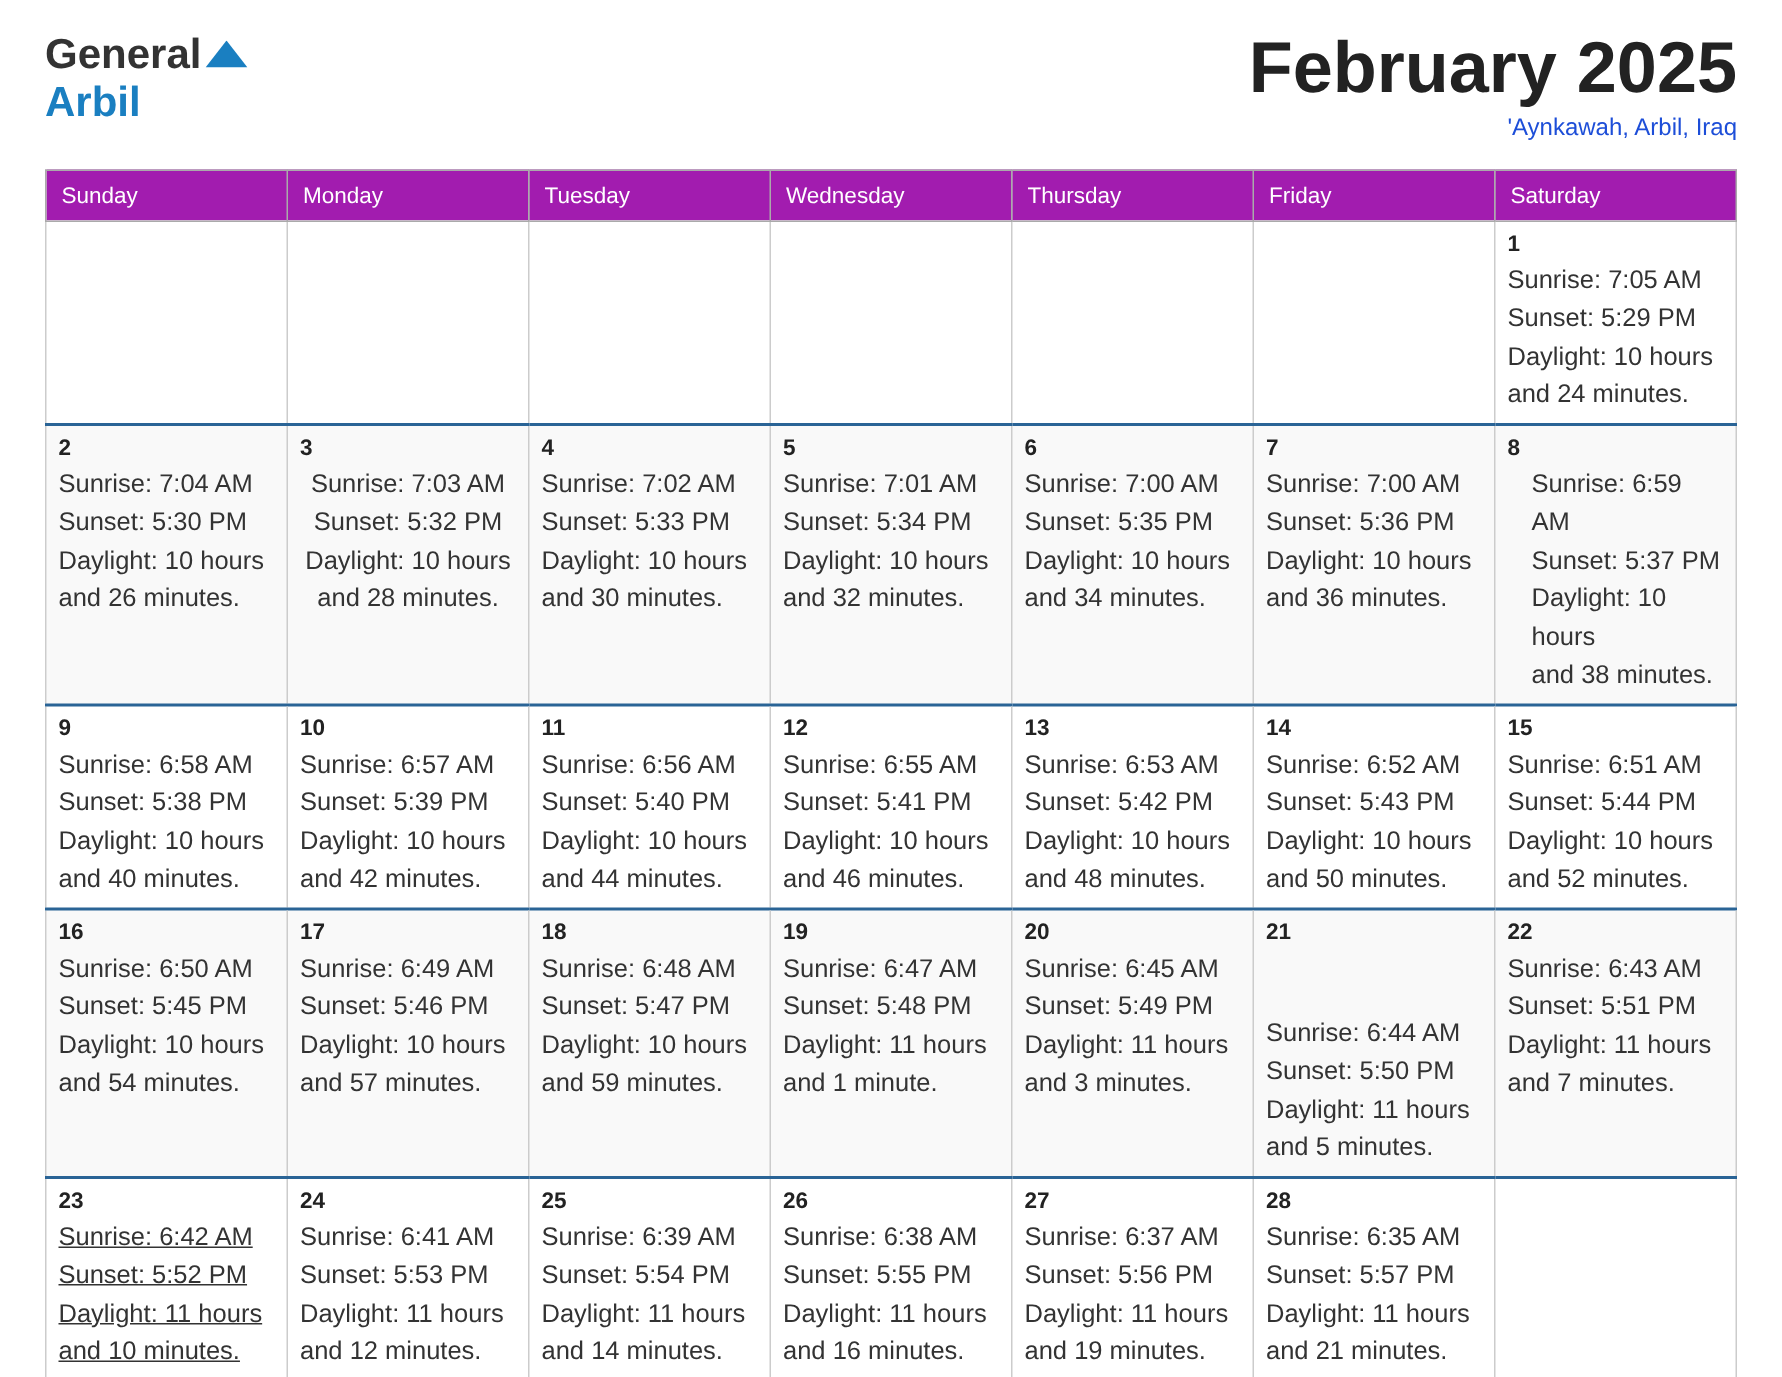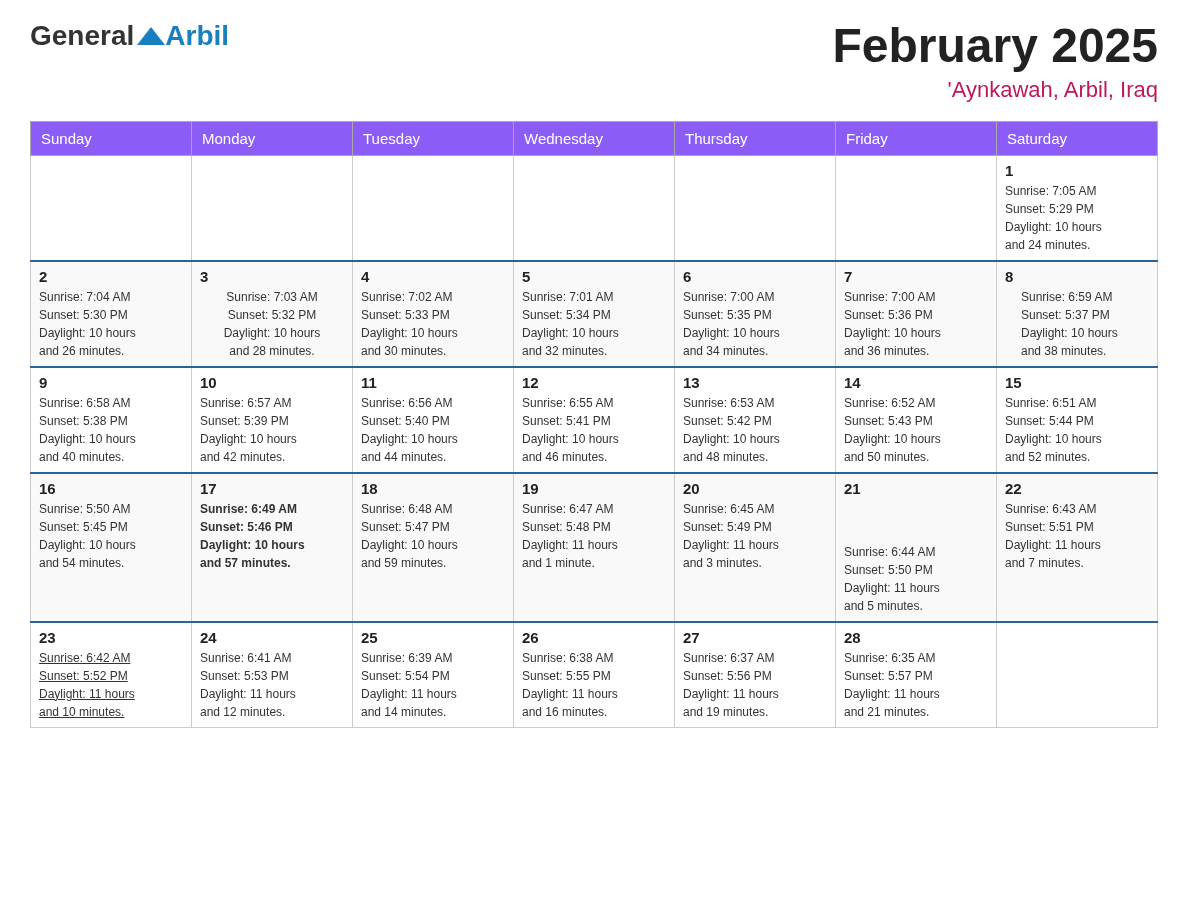--- a/index.html
+++ b/index.html
@@ -21,48 +21,48 @@
       font-weight: bold;
       color: #333;
     }
     .logo-blue {
       font-size: 28px;
       font-weight: bold;
       color: #1a7fc1;
     }
     .logo-wrapper {
       display: flex;
-      flex-direction: row;
+      flex-direction: column;
     }
     .logo-row1 {
       display: flex;
       align-items: center;
     }
     .title-block {
       text-align: right;
     }
     .title-block h1 {
       font-size: 48px;
       font-weight: bold;
       color: #222;
       line-height: 1.1;
     }
     .title-block h2 {
-      font-size: 22px;
+      font-size: 16px;
       font-weight: normal;
-      color: #be185d;
+      color: #1d4ed8;
       margin-top: 4px;
     }
     .calendar {
       width: 100%;
       border-collapse: collapse;
       border: 1px solid #aaa;
     }
     .calendar th {
-      background-color: #8b5cf6;
+      background-color: #a21caf;
       color: #fff;
       text-align: left;
       padding: 8px 10px;
       font-size: 15px;
       font-weight: normal;
       border: 1px solid #aaa;
     }
     .calendar td {
       vertical-align: top;
       padding: 6px 8px;
@@ -76,21 +76,21 @@
     .calendar tr:nth-child(even) td {
       background: #f9f9f9;
     }
     .day-number {
       font-size: 15px;
       font-weight: bold;
       color: #222;
       margin-bottom: 3px;
     }
     .day-info {
-      font-size: 12px;
+      font-size: 17px;
       color: #333;
       line-height: 1.5;
     }
     .empty-cell {
       background: #f5f5f5;
     }
     .row-border td {
       border-top: 2px solid #2a6496;
     }
   </style>
@@ -243,28 +243,28 @@
           <div class="day-number">15</div>
           <div class="day-info" style="white-space: pre-line;">Sunrise: 6:51 AM
 Sunset: 5:44 PM
 Daylight: 10 hours
 and 52 minutes.</div>
         </td>
       </tr>
       <tr class="row-border">
         <td>
           <div class="day-number">16</div>
-          <div class="day-info" style="white-space: pre-line;">Sunrise: 5:50 AM
+          <div class="day-info" style="white-space: pre-line;">Sunrise: 6:50 AM
 Sunset: 5:45 PM
 Daylight: 10 hours
 and 54 minutes.</div>
         </td>
         <td>
           <div class="day-number">17</div>
-          <div class="day-info" style="white-space: pre-line; font-weight: bold;">Sunrise: 6:49 AM
+          <div class="day-info" style="white-space: pre-line;">Sunrise: 6:49 AM
 Sunset: 5:46 PM
 Daylight: 10 hours
 and 57 minutes.</div>
         </td>
         <td>
           <div class="day-number">18</div>
           <div class="day-info" style="white-space: pre-line;">Sunrise: 6:48 AM
 Sunset: 5:47 PM
 Daylight: 10 hours
 and 59 minutes.</div>

